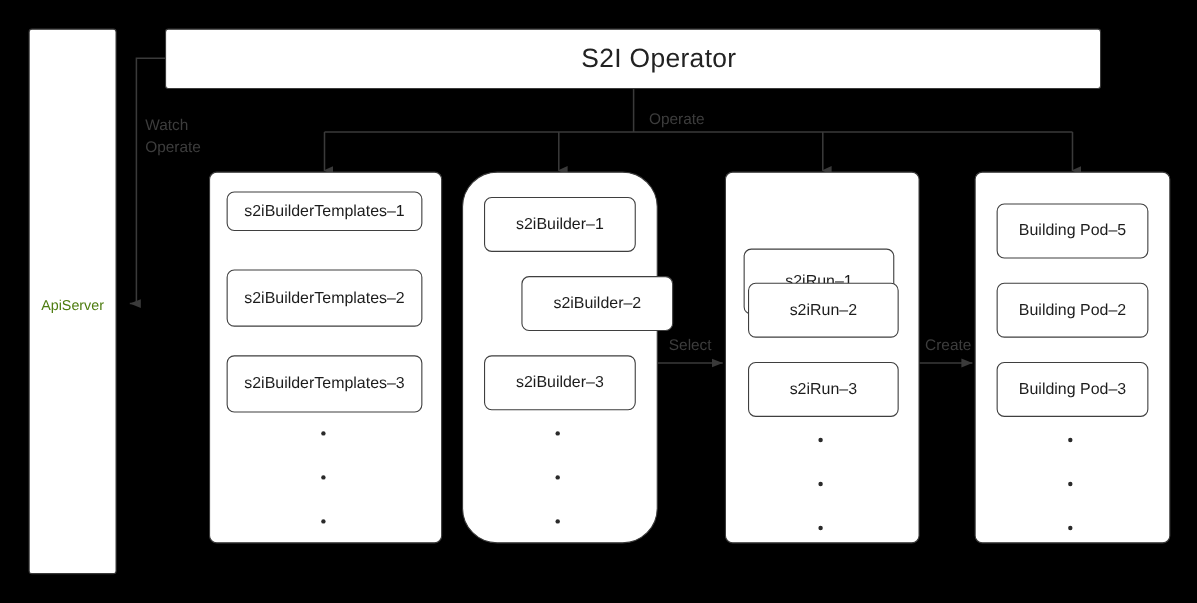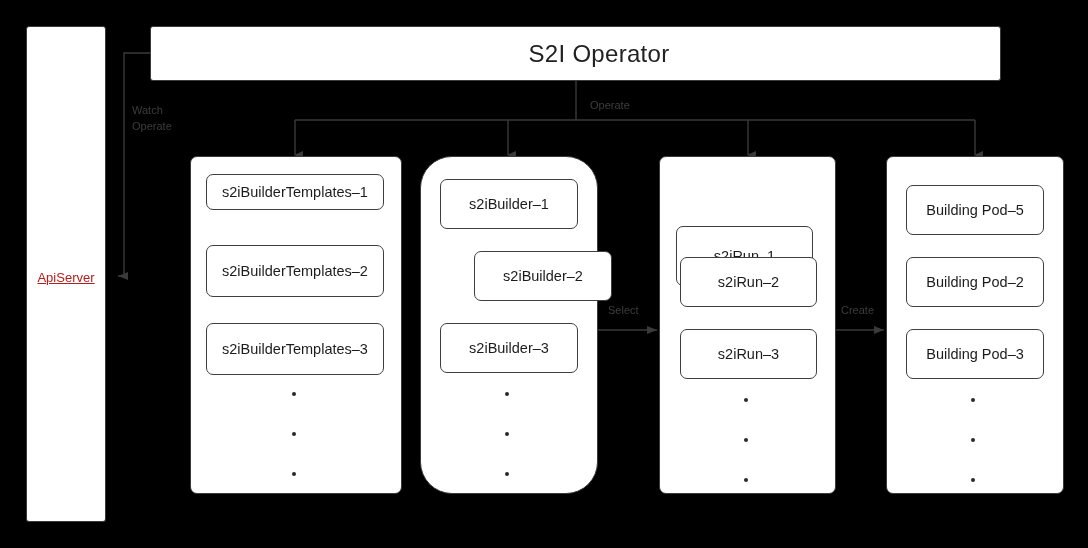--- a/index.html
+++ b/index.html
@@ -22,27 +22,26 @@
     border: 1px solid #3a3a3a;
     border-radius: 3px;
     box-sizing: border-box;
   }
   .apiserver-box {
     display: flex;
     align-items: center;
     justify-content: center;
   }
   .apiserver-label {
-    color: #b91c1c;
+    color: #4d7c0f;
     font-size: 13px;
     position: absolute;
     width: 100%;
     text-align: center;
     top: 243px;
-    text-decoration: underline;
   }
   .operator-box {
     display: flex;
     align-items: center;
     justify-content: center;
     padding-left: 47px;
   }
   .operator-title {
     color: #222222;
     font-size: 24px;
@@ -79,21 +78,21 @@
   }
   .dot {
     width: 4px;
     height: 4px;
     border-radius: 50%;
     background: #2a2a2a;
   }
   .edge-label {
     position: absolute;
     color: #3d3d3d;
-    font-size: 11px;
+    font-size: 14px;
     white-space: pre;
     line-height: 1.45;
   }
   svg.wires {
     position: absolute;
     left: 0;
     top: 0;
     width: 1088px;
     height: 548px;
     pointer-events: none;

